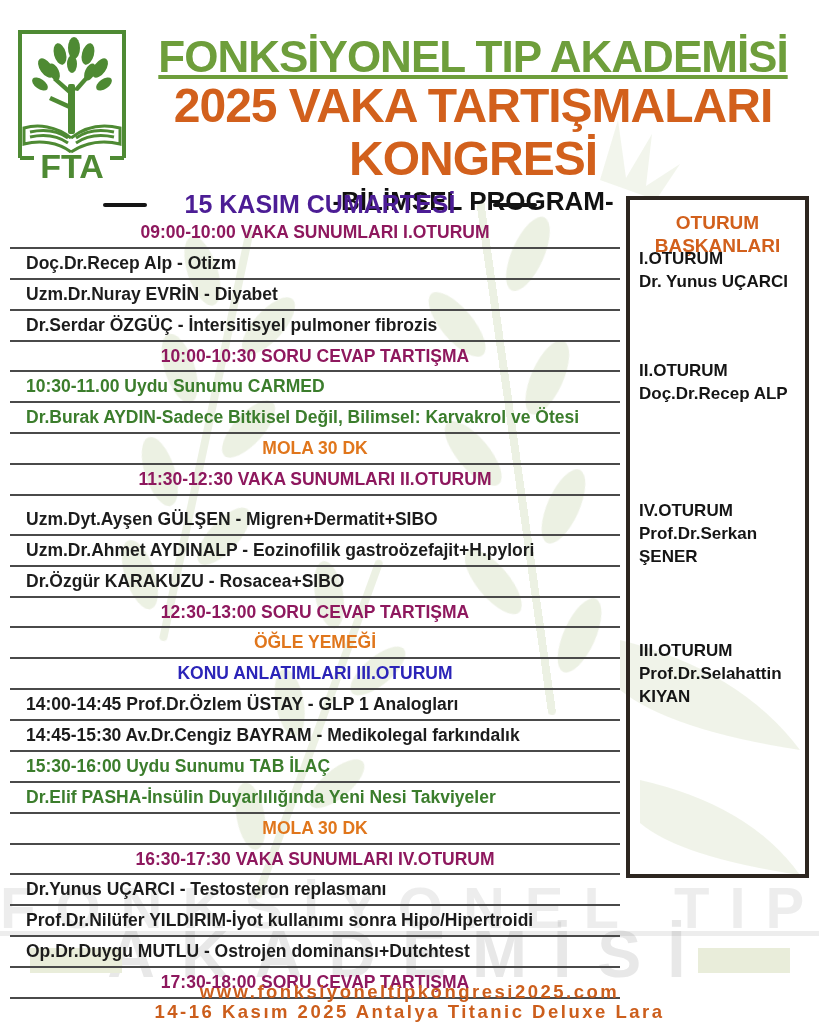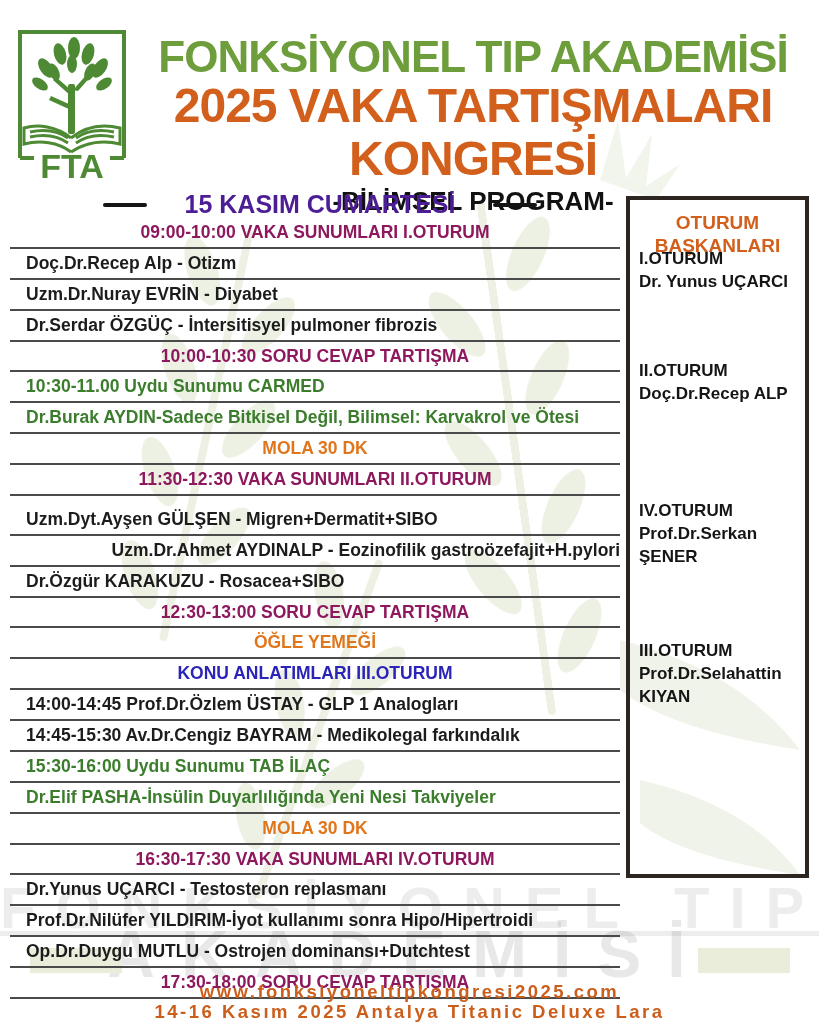--- a/index.html
+++ b/index.html
@@ -16,21 +16,21 @@
              color:rgba(140,140,140,0.16); z-index:0; white-space:nowrap; }
   .wm-1 { top:874px; font-size:58px; letter-spacing:20px;text-decoration:underline; }
   .wm-2 { top:916px; font-size:66px; letter-spacing:26px; color:rgba(150,150,150,0.22); }
   .pale-block { position:absolute; width:92px; height:25px; background:#e9edda; z-index:0; }
   .pale-left { left:30px; top:948px; }
   .pale-right { left:698px; top:948px; }
 
   
   .logo { position:absolute; left:16px; top:26px; width:112px; height:156px; z-index:2; }
   .header-text { position:absolute; left:135px; top:34px; width:676px; text-align:center; z-index:2; }
-  .title-green { font-size:44px; font-weight:bold; letter-spacing:-1px; line-height:1.05; }
+  .title-green { font-size:44px; font-weight:bold; letter-spacing:-1px; line-height:1.05;text-decoration:underline; }
   .title-orange { font-size:48px; font-weight:bold; letter-spacing:-1px; line-height:1.1; }
   .title-program { font-size:26px; font-weight:bold; color:#111111; line-height:1.2; }
 
   
   .day-row { position:absolute; left:40px; top:190px; width:560px; z-index:2;
              display:flex; align-items:center; justify-content:center; gap:38px; }
   .day-dash { width:44px; height:4px; background:#151515; border-radius:2px; }
   .day-title { font-size:25px; font-weight:bold; color:#4c1d95; letter-spacing:0px; white-space:nowrap; }
 
   
@@ -146,21 +146,21 @@
     <div class="row center" style="color: rgb(142, 24, 94);">09:00-10:00 VAKA SUNUMLARI I.OTURUM</div>
     <div class="row" style="color: rgb(28, 28, 28);">Doç.Dr.Recep Alp - Otizm</div>
     <div class="row" style="color: rgb(28, 28, 28);">Uzm.Dr.Nuray EVRİN - Diyabet</div>
     <div class="row" style="color: rgb(28, 28, 28);">Dr.Serdar ÖZGÜÇ - İntersitisyel pulmoner fibrozis</div>
     <div class="row center" style="color: rgb(142, 24, 94);">10:00-10:30 SORU CEVAP TARTIŞMA</div>
     <div class="row" style="color: rgb(59, 125, 44);">10:30-11.00 Uydu Sunumu CARMED</div>
     <div class="row" style="color: rgb(59, 125, 44);">Dr.Burak AYDIN-Sadece Bitkisel Değil, Bilimsel: Karvakrol ve Ötesi</div>
     <div class="row center" style="color: rgb(224, 118, 28);">MOLA 30 DK</div>
     <div class="row center gap-after" style="color: rgb(142, 24, 94);">11:30-12:30 VAKA SUNUMLARI II.OTURUM</div>
     <div class="row" style="color: rgb(28, 28, 28);">Uzm.Dyt.Ayşen GÜLŞEN - Migren+Dermatit+SIBO</div>
-    <div class="row" style="color: rgb(28, 28, 28); text-align: right;">Uzm.Dr.Ahmet AYDINALP - Eozinofilik gastroözefajit+H.pylori</div>
+    <div class="row" style="color: rgb(28, 28, 28);">Uzm.Dr.Ahmet AYDINALP - Eozinofilik gastroözefajit+H.pylori</div>
     <div class="row" style="color: rgb(28, 28, 28);">Dr.Özgür KARAKUZU - Rosacea+SIBO</div>
     <div class="row center" style="color: rgb(142, 24, 94);">12:30-13:00 SORU CEVAP TARTIŞMA</div>
     <div class="row center" style="color: rgb(224, 118, 28);">ÖĞLE YEMEĞİ</div>
     <div class="row center" style="color: rgb(43, 36, 184);">KONU ANLATIMLARI III.OTURUM</div>
     <div class="row" style="color: rgb(28, 28, 28);">14:00-14:45 Prof.Dr.Özlem ÜSTAY - GLP 1 Analogları</div>
     <div class="row" style="color: rgb(28, 28, 28);">14:45-15:30 Av.Dr.Cengiz BAYRAM - Medikolegal farkındalık</div>
     <div class="row" style="color: rgb(59, 125, 44);">15:30-16:00 Uydu Sunumu TAB İLAÇ</div>
     <div class="row" style="color: rgb(59, 125, 44);">Dr.Elif PASHA-İnsülin Duyarlılığında Yeni Nesi Takviyeler</div>
     <div class="row center" style="color: rgb(224, 118, 28);">MOLA 30 DK</div>
     <div class="row center" style="color: rgb(142, 24, 94);">16:30-17:30 VAKA SUNUMLARI IV.OTURUM</div>

